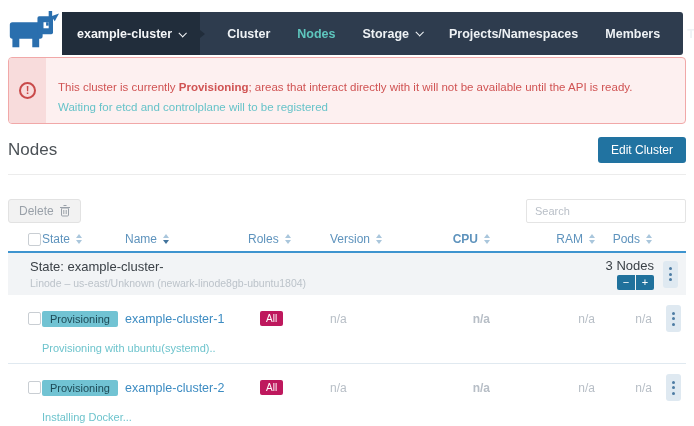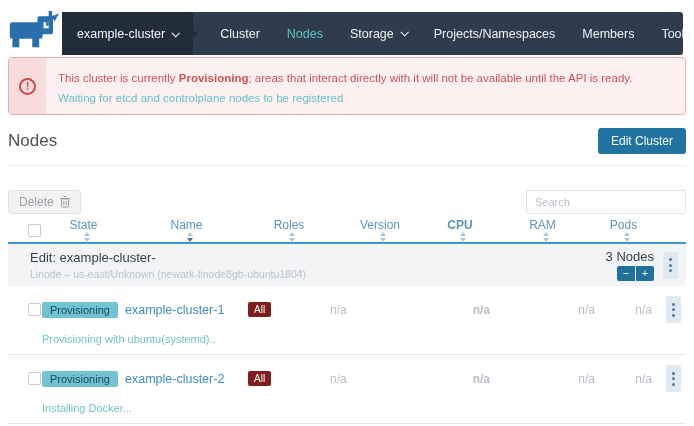--- a/index.html
+++ b/index.html
@@ -1,33 +1,33 @@
 <!DOCTYPE html>
 <html><head>
 <meta charset="utf-8">
 <style>
   * { margin:0; padding:0; box-sizing:border-box; }
   html,body { width:694px; height:426px; background:#fff; font-family:"Liberation Sans", sans-serif; overflow:hidden; }
 
   
-  .topbar { position:relative; height:46px; background:#fff; }
+  .topbar { position:relative; height:46px; background:#fff;font-weight:bold; }
   .logo { position:absolute; left:6px; top:10px; width:56px; height:40px; display:flex; align-items:center; justify-content:center; cursor:pointer; }
   .navbar { position:absolute; left:62px; right:11px; top:12px; height:43px; background:#2e3c4e; display:flex; align-items:center; border-radius:0 3px 3px 0; }
   .selector { height:100%; background:#212d3b; display:flex; align-items:center; padding:0 15px; color:#f4f6f8; font-size:12.5px; cursor:pointer; white-space:nowrap; }
   .sel-arrow { width:0; height:0; border-top:4px solid transparent; border-bottom:4px solid transparent; border-left:5px solid #212d3b; margin-right:10px; }
   .chev { display:inline-block; width:6px; height:6px; border-right:1.5px solid currentColor; border-bottom:1.5px solid currentColor; transform:rotate(45deg) translateY(-1px); margin-left:7px; vertical-align:2px; }
   .nav-items { display:flex; align-items:center; gap:27px; margin-left:12px; }
   .nav-item { color:#eef2f5; font-size:12.5px; cursor:pointer; white-space:nowrap;text-align:right; }
   .nav-item.active { color:#5ec6be; }
 
   
   .alert { display:flex; margin:11px 8px 0; border:1px solid #f1a8a8; background:#fdf0f0; border-radius:4px; min-height:46px; }
   .alert-strip { flex:0 0 37px; background:#f8dcdc; display:flex; align-items:center; justify-content:center; border-radius:3px 0 0 3px; }
   .alert-icon { width:17px; height:17px; border:2px solid #c94a4a; border-radius:50%; color:#c94a4a; font-size:11px; font-weight:bold; display:flex; align-items:center; justify-content:center; line-height:1; }
-  .alert-body { padding:10px 12px 6px; font-size:11.5px; line-height:1.75; }
+  .alert-body { padding:19px 12px 6px; font-size:11.5px; line-height:1.75; }
   .alert-l1 { color:#d05353; }
   .alert-l1 b { font-weight:bold; }
   .alert-l2 { color:#67c3c9; }
 
   
   .page-head { display:flex; align-items:center; justify-content:space-between; margin:13px 8px 0; }
   .page-title { font-size:17px; font-weight:400; color:#4c5257; }
   .btn-primary { background:#2173a1; color:#fff; border:0; font-size:12px; padding:6px 13px; border-radius:3px; cursor:pointer; font-family:inherit; }
   .head-divider { border:0; border-top:1px solid #ececec; margin:11px 8px 0; }
 
@@ -43,21 +43,21 @@
   .cell { display:flex; align-items:center; }
   .c-check { flex:0 0 34px; padding-left:20px; }
   .c-state { flex:0 0 83px; }
   .c-name { flex:0 0 123px; }
   .c-roles { flex:0 0 82px; }
   .c-version { flex:0 0 100px; }
   .c-cpu { flex:0 0 60px; justify-content:flex-end;font-weight:bold; }
   .c-ram { flex:0 0 105px; justify-content:flex-end; }
   .c-pods { flex:0 0 57px; justify-content:flex-end; }
   .c-menu { flex:1 1 auto; justify-content:flex-end; padding-right:5px; }
-  .th { cursor:pointer; white-space:nowrap;flex-direction:column; }
+  .th { cursor:pointer; white-space:nowrap; }
   .cb { width:13px; height:13px; border:1px solid #c9ced3; border-radius:2px; background:#fff; display:inline-block; cursor:pointer; }
   .sort { display:inline-flex; flex-direction:column; gap:2px; margin-left:6px; }
   .sort i { width:0; height:0; border-left:3.5px solid transparent; border-right:3.5px solid transparent; }
   .sort .up { border-bottom:4px solid #a9c6dc; }
   .sort .dn { border-top:4px solid #a9c6dc; }
   .sort.active .dn { border-top-color:#41739c; }
 
   
   .pool { background:#f2f4f6; display:flex; justify-content:space-between; align-items:center; padding:5px 8px 5px 22px; min-height:40px; }
   .pool-title { font-size:13px; color:#3b4147; }
@@ -69,21 +69,21 @@
   .scale-btns button { width:18px; height:15px; background:#20719c; color:#fff; border:0; font-size:11px; line-height:1; cursor:pointer; padding:0; font-family:inherit; }
   .scale-btns button:first-child { border-radius:2px 0 0 2px; }
   .scale-btns button:last-child { border-radius:0 2px 2px 0; }
   .dots-btn { width:15px; height:27px; background:#dfe9f1; border:0; border-radius:3px; display:flex; flex-direction:column; align-items:center; justify-content:center; gap:2.5px; cursor:pointer; }
   .dots-btn i { width:3px; height:3px; background:#4e7ca3; border-radius:50%; }
 
   
   .node-row { border-bottom:1px solid #e0e9f0; padding:10px 0 9px; }
   .row-main { display:flex; align-items:center; font-size:12.5px; }
   .badge-state { display:inline-block; font-size:11px; padding:2px 8px; border-radius:2px; background:#71c3d3; color:#1d4a56; }
-  .badge-role { display:inline-block; font-size:10px; padding:2px 6px; border-radius:2px; background:#7f1d1d; color:#fff; }
+  .badge-role { display:inline-block; font-size:10px; padding:2px 6px; border-radius:2px; background:#be185d; color:#fff;margin-left:12px; }
   .node-link { color:#3d8cc2; text-decoration:none; cursor:pointer; }
   .na { color:#b7bec6; font-size:12px; }
   .row-status { margin-top:10px; padding-left:34px; font-size:11px; color:#6ec4cd; }
 </style>
 </head>
 <body>
 
 <div class="topbar">
   <div class="logo">
     <svg width="52" height="38" viewBox="0 0 60 44">
@@ -116,21 +116,21 @@
 
   </div>
 </div>
 
 <div class="alert">
   <div class="alert-strip">
     <span class="alert-icon">!</span>
   </div>
   <div class="alert-body">
     <div class="alert-l1"><span>This cluster is currently </span><b>Provisioning</b><span>; areas that interact directly with it will not be available until the API is ready.</span></div>
-    <div class="alert-l2">Waiting for etcd and controlplane nodes to be registered</div>
+    <div class="alert-l2">Waiting for etcd and controlplane will to be registered</div>
   </div>
 </div>
 
 <div class="page-head">
   <h1 class="page-title">Nodes</h1>
   <button class="btn-primary">Edit Cluster</button>
 </div>
 <hr class="head-divider">
 
 <div class="toolbar">
@@ -202,21 +202,21 @@
         <span class="sort">
           <i class="up"></i>
           <i class="dn"></i>
         </span>
       </div>
     <div class="cell c-menu"></div>
   </div>
 
   <div class="pool">
     <div>
-      <div class="pool-title">Edit: example-cluster-</div>
+      <div class="pool-title">State: example-cluster-</div>
       <div class="pool-sub">Linode – us-east/Unknown (newark-linode8gb-ubuntu1804)</div>
     </div>
     <div class="pool-right">
       <div class="pool-scale">
         <div class="pool-count">3 Nodes</div>
         <div class="scale-btns">
           <button>−</button>
           <button>+</button>
         </div>
       </div>

